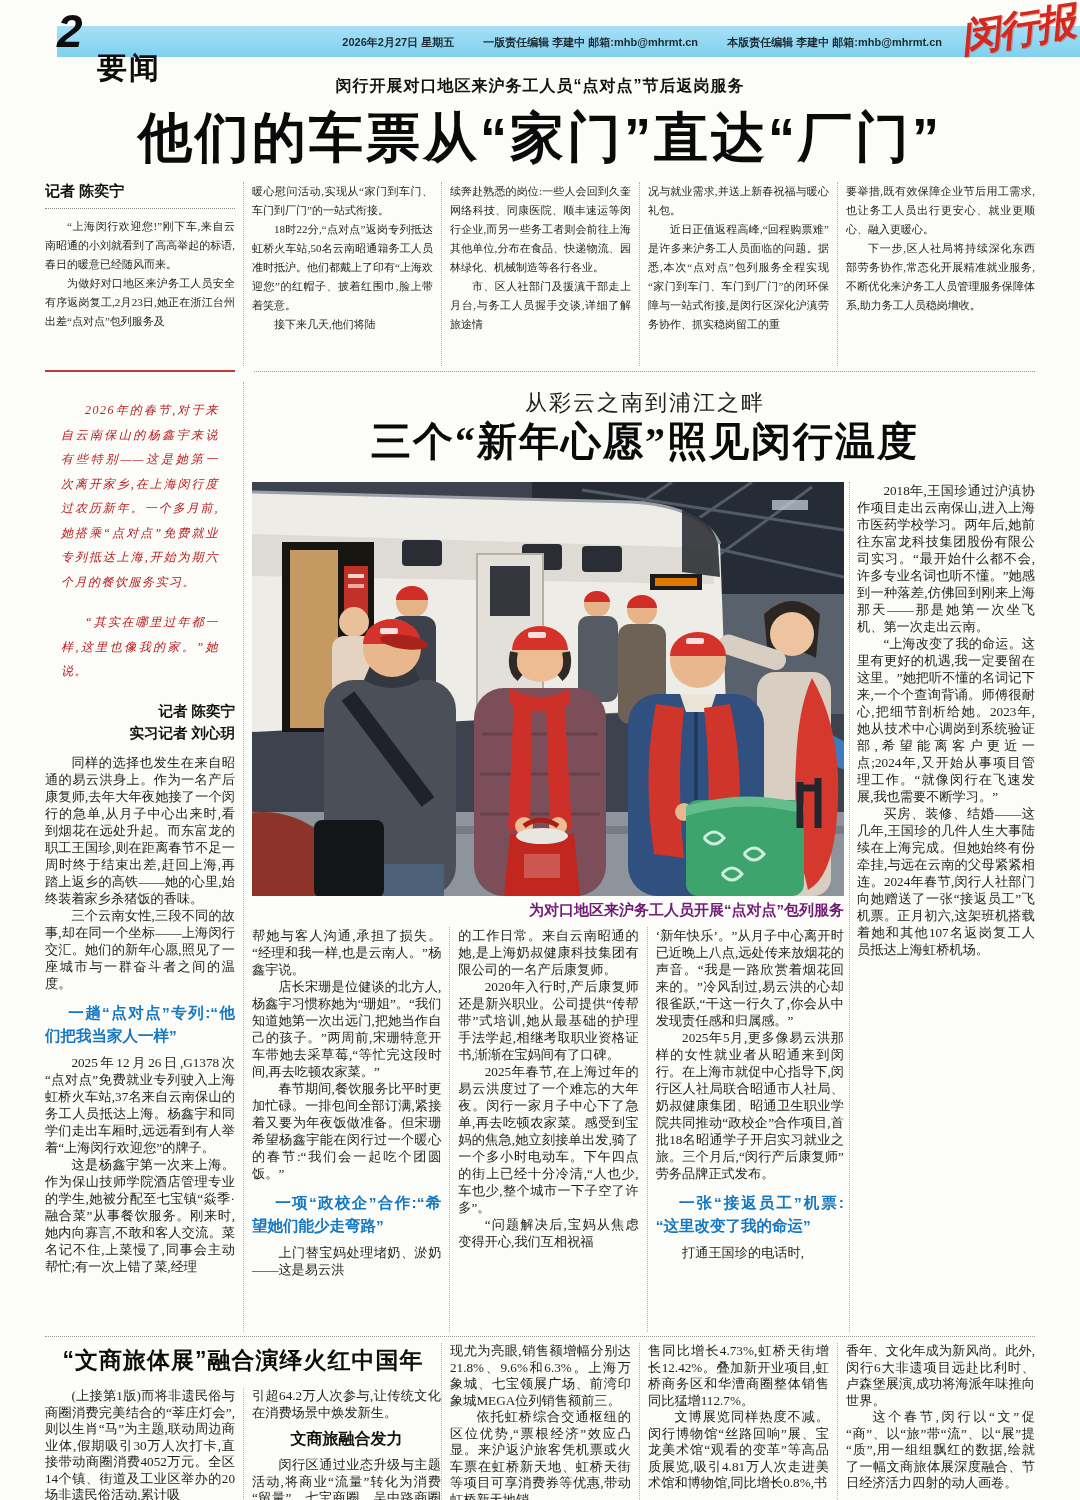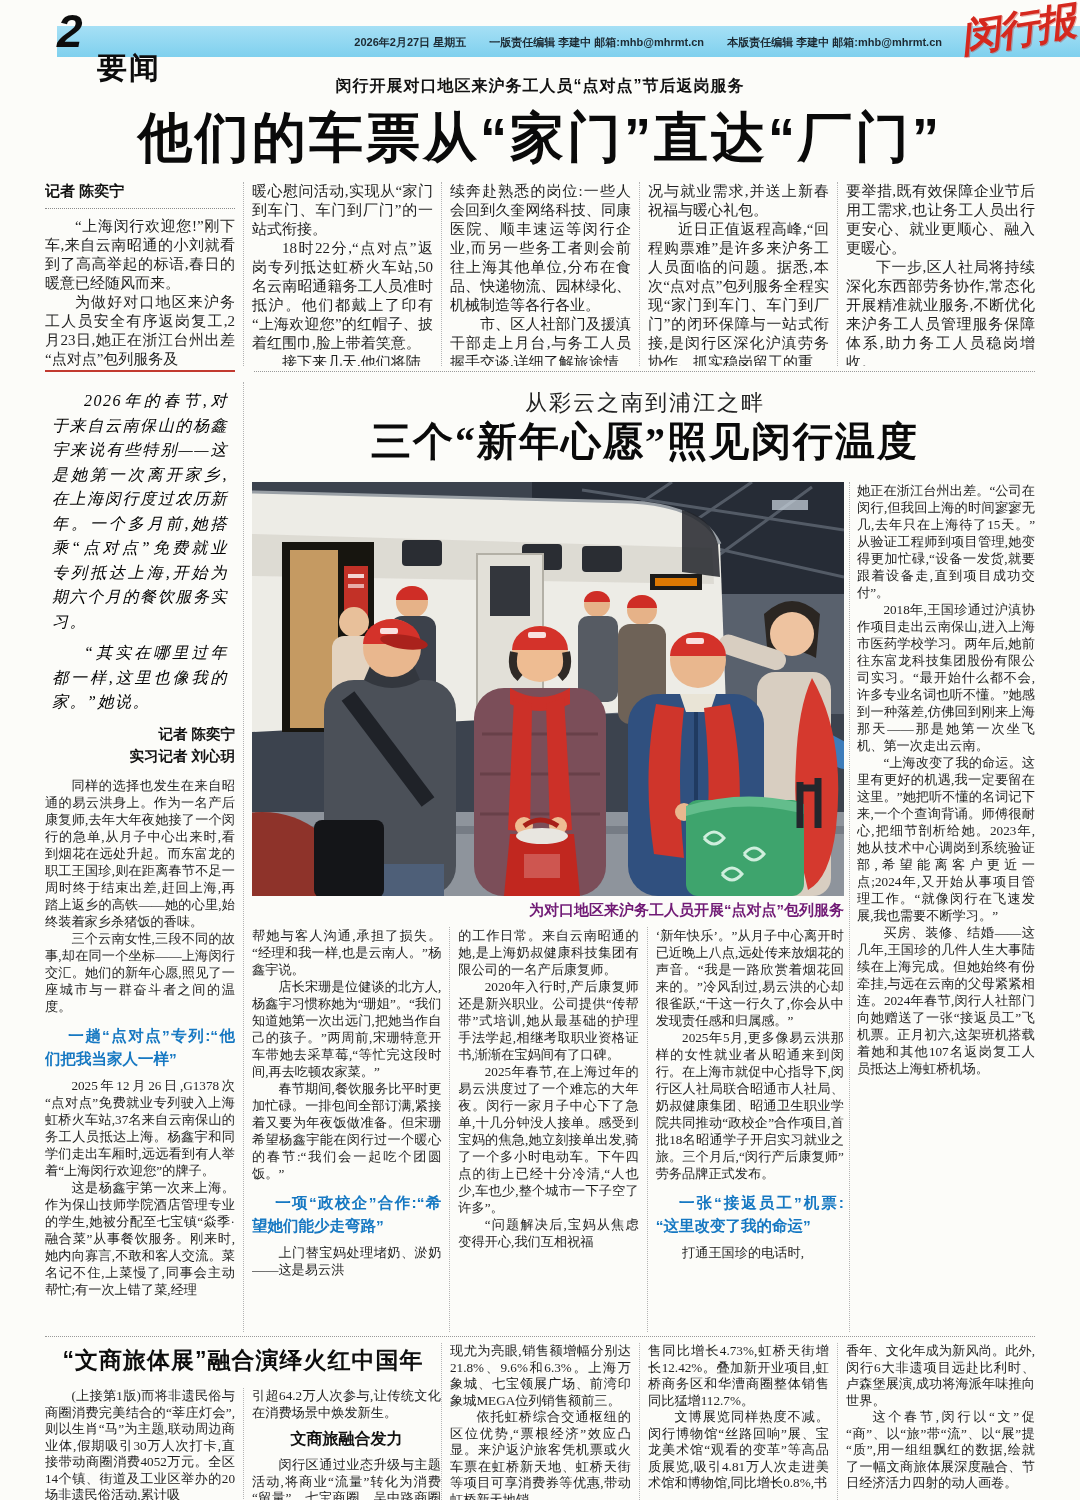--- a/index.html
+++ b/index.html
@@ -11,47 +11,47 @@
   .sans{font-family:"Liberation Sans","DejaVu Sans",sans-serif;}
   
   .hdr-bar{position:absolute;left:57px;right:0;top:26px;height:31px;
     background:linear-gradient(#a6e0f5,#7fd0ee);}
   .page-num{position:absolute;left:57px;top:8px;font-size:46px;font-weight:900;
     font-style:italic;color:#0d0d0d;line-height:1;}
   .section-name{position:absolute;left:97px;top:20px;font-size:30px;font-weight:900;
     color:#0d0d0d;line-height:1;letter-spacing:2px;margin-top:33px;}
   .hdr-meta{position:absolute;right:138px;top:35px;font-size:11px;font-weight:700;
     color:#1c2a33;white-space:nowrap;}
-  .hdr-meta span{margin-left:20px;}
+  .hdr-meta span{margin-left:26px;}
   .masthead-logo{position:absolute;right:6px;top:2px;color:#d5281e;font-size:40px;
     font-weight:700;font-style:italic;transform:rotate(-9deg);
     text-shadow:1px 1px 0 rgba(190,30,20,.35);letter-spacing:-2px;}
   
   .a1-kicker{position:absolute;left:45px;right:45px;top:76px;text-align:center;
     font-size:16px;font-weight:700;color:#111;letter-spacing:1px;}
   .a1-headline{position:absolute;left:0;right:0;top:102px;text-align:center;
     font-size:54px;font-weight:900;color:#0a0a0a;letter-spacing:3px;white-space:nowrap;}
   .cols5{position:absolute;left:45px;right:45px;display:grid;
     grid-template-columns:repeat(5,1fr);}
   .a1-cols{top:182px;height:184px;overflow:hidden;}
   .col{padding:0 8px;border-left:1px dotted #b3b3b3;overflow:hidden;}
   .col:first-child{border-left:none;padding-left:0;}
   .col:last-child{padding-right:0;}
-  p.body{margin:0;font-size:15px;line-height:19px;text-align:justify;
+  p.body{margin:0;font-size:11px;line-height:19px;text-align:justify;
     text-indent:2em;color:#1f1f1f;}
   p.cont{text-indent:0;}
   .byline{font-size:15px;font-weight:700;color:#111;
     border-bottom:1px dotted #8a8a8a;padding-bottom:7px;margin-bottom:8px;}
   .sep-red{position:absolute;left:45px;width:190px;top:370px;border-top:2px solid #c23a30;}
   .sep-dot{position:absolute;left:254px;right:45px;top:371px;border-top:1px dotted #999;}
   
   .a2-sidebar{position:absolute;left:45px;top:382px;width:190px;height:950px;overflow:hidden;}
   .vline-1{position:absolute;left:243px;top:382px;height:950px;border-left:1px dotted #b3b3b3;}
-  .intro p{margin:7px;font-style:italic;font-size:16px;line-height:24.5px;
-    letter-spacing:1.5px;text-align:justify;text-indent:2em;color:#000000;}
+  .intro p{margin:16px;font-style:italic;font-size:12px;line-height:24.5px;
+    letter-spacing:1.5px;text-align:justify;text-indent:2em;color:#b91c1c;}
   .sb-bylines{text-align:right;font-size:14.5px;font-weight:700;margin:8px 0 10px;
     line-height:22px;color:#111;}
   .a2 p.body{font-size:13.2px;line-height:17px;}
   .subhead{font-size:15.5px;font-weight:700;color:#1678c2;line-height:23px;
     margin:9px 0 7px;text-align:justify;text-indent:1.5em;}
   .a2-kicker{position:absolute;left:255px;width:780px;top:388px;text-align:center;
     font-size:22px;color:#222;letter-spacing:2px;}
   .a2-headline{position:absolute;left:255px;width:780px;top:414px;text-align:center;
     font-size:40px;font-weight:900;color:#0a0a0a;letter-spacing:2px;white-space:nowrap;
     font-family:"Liberation Serif","DejaVu Serif",serif;}
@@ -238,39 +238,38 @@
     </g>
     <path d="M548,300 v46 M566,296 v50 M548,306 h18" stroke="#23262c" stroke-width="7" fill="none"></path>
   </g>
   <ellipse cx="10" cy="400" rx="82" ry="70" fill="#8e332a"></ellipse>
   <rect x="62" y="338" width="70" height="78" rx="8" fill="#141518"></rect>
 </svg>
 </div>
 <div class="a2-caption sans">为对口地区来沪务工人员开展“点对点”包列服务</div>
 
 <div class="a2-col5 a2">
-  <p class="body cont">她正在浙江台州出差。“公司在闵行,但我回上海的时间寥寥无几,去年只在上海待了15天。”从验证工程师到项目管理,她变得更加忙碌,“设备一发货,就要跟着设备走,直到项目成功交付”。</p>
   <p class="body">2018年,王国珍通过沪滇协作项目走出云南保山,进入上海市医药学校学习。两年后,她前往东富龙科技集团股份有限公司实习。“最开始什么都不会,许多专业名词也听不懂。”她感到一种落差,仿佛回到刚来上海那天——那是她第一次坐飞机、第一次走出云南。</p>
   <p class="body">“上海改变了我的命运。这里有更好的机遇,我一定要留在这里。”她把听不懂的名词记下来,一个个查询背诵。师傅很耐心,把细节剖析给她。2023年,她从技术中心调岗到系统验证部,希望能离客户更近一点;2024年,又开始从事项目管理工作。“就像闵行在飞速发展,我也需要不断学习。”</p>
   <p class="body">买房、装修、结婚——这几年,王国珍的几件人生大事陆续在上海完成。但她始终有份牵挂,与远在云南的父母紧紧相连。2024年春节,闵行人社部门向她赠送了一张“接返员工”飞机票。正月初六,这架班机搭载着她和其他107名返岗复工人员抵达上海虹桥机场。</p>
 </div>
 <div class="vline-2"></div>
 
 <div class="a2-below a2">
   <div class="col">
     <p class="body cont">帮她与客人沟通,承担了损失。“经理和我一样,也是云南人。”杨鑫宇说。</p>
     <p class="body">店长宋珊是位健谈的北方人,杨鑫宇习惯称她为“珊姐”。“我们知道她第一次出远门,把她当作自己的孩子。”两周前,宋珊特意开车带她去采草莓,“等忙完这段时间,再去吃顿农家菜。”</p>
     <p class="body">春节期间,餐饮服务比平时更加忙碌。一排包间全部订满,紧接着又要为年夜饭做准备。但宋珊希望杨鑫宇能在闵行过一个暖心的春节:“我们会一起吃个团圆饭。”</p>
     <div class="subhead sans">一项“政校企”合作:“希望她们能少走弯路”</div>
     <p class="body">上门替宝妈处理堵奶、淤奶——这是易云洪</p>
   </div>
   <div class="col">
     <p class="body cont">的工作日常。来自云南昭通的她,是上海奶叔健康科技集团有限公司的一名产后康复师。</p>
     <p class="body">2020年入行时,产后康复师还是新兴职业。公司提供“传帮带”式培训,她从最基础的护理手法学起,相继考取职业资格证书,渐渐在宝妈间有了口碑。</p>
-    <p class="body">2025年春节,在上海过年的易云洪度过了一个难忘的大年夜。闵行一家月子中心下了急单,十几分钟没人接单。感受到宝妈的焦急,她立刻接单出发,骑了一个多小时电动车。下午四点的街上已经十分冷清,“人也少,车也少,整个城市一下子空了许多”。</p>
+    <p class="body">2025年春节,在上海过年的易云洪度过了一个难忘的大年夜。闵行一家月子中心下了急单,再去吃顿农家菜。感受到宝妈的焦急,她立刻接单出发,骑了一个多小时电动车。下午四点的街上已经十分冷清,“人也少,车也少,整个城市一下子空了许多”。</p>
     <p class="body">“问题解决后,宝妈从焦虑变得开心,我们互相祝福</p>
   </div>
   <div class="col">
     <p class="body cont">‘新年快乐’。”从月子中心离开时已近晚上八点,远处传来放烟花的声音。“我是一路欣赏着烟花回来的。”冷风刮过,易云洪的心却很雀跃,“干这一行久了,你会从中发现责任感和归属感。”</p>
     <p class="body">2025年5月,更多像易云洪那样的女性就业者从昭通来到闵行。在上海市就促中心指导下,闵行区人社局联合昭通市人社局、奶叔健康集团、昭通卫生职业学院共同推动“政校企”合作项目,首批18名昭通学子开启实习就业之旅。三个月后,“闵行产后康复师”劳务品牌正式发布。</p>
     <div class="subhead sans">一张“接返员工”机票:“这里改变了我的命运”</div>
     <p class="body">打通王国珍的电话时,</p>
   </div>
 </div>
 

